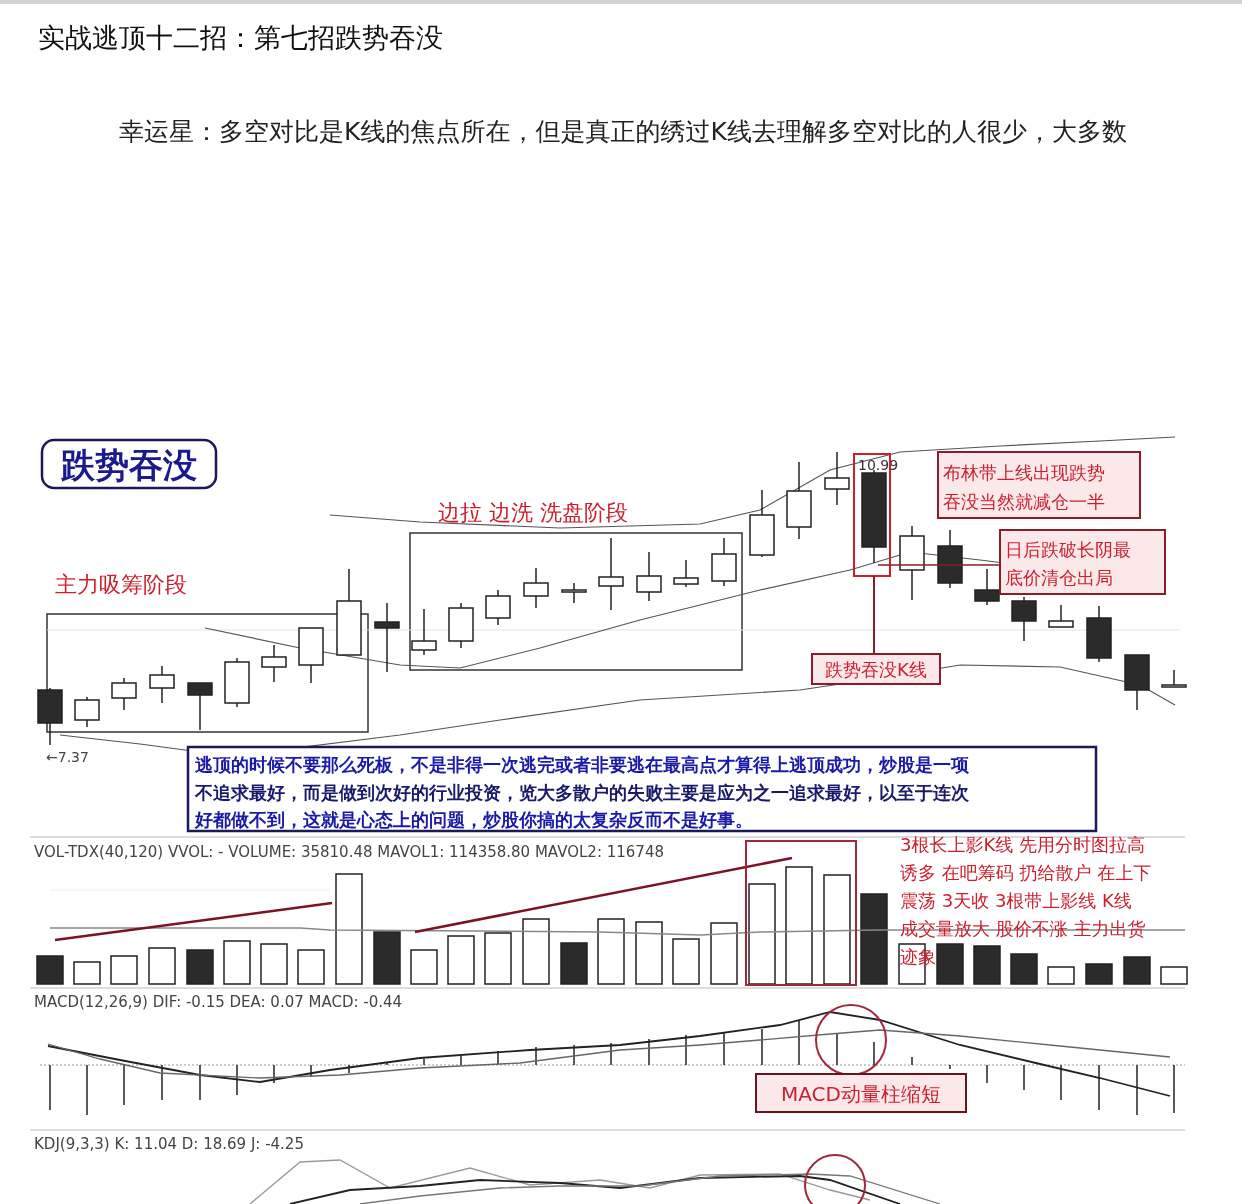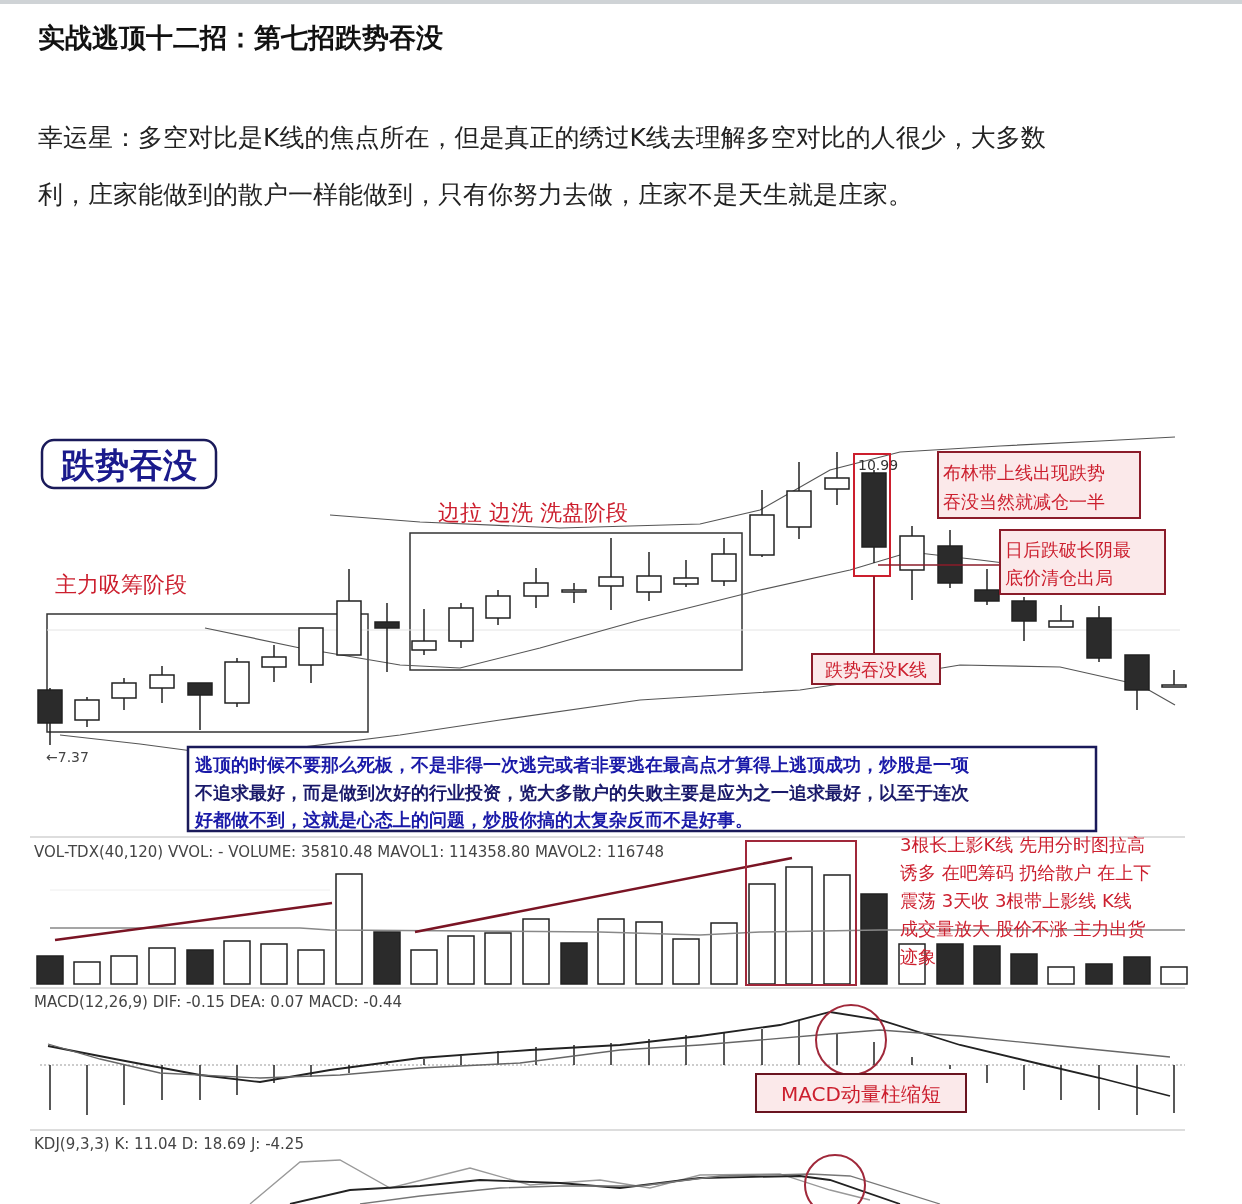--- a/index.html
+++ b/index.html
@@ -1,31 +1,30 @@
 <!DOCTYPE html>
 <html><head>
 <meta charset="utf-8">
 <style>
   html,body{margin:0;padding:0;background:#fff;}
   body{width:1242px;height:1204px;overflow:hidden;position:relative;font-family:"DejaVu Sans","Liberation Sans",sans-serif;color:#222;}
   .topbar{position:absolute;left:0;top:0;width:1242px;height:4px;background:#cfd3d6;}
-  .title{position:absolute;left:38px;top:20px;font-size:27px;font-weight:bold;letter-spacing:0px;color:#111;text-align:right;}
-  .para{position:absolute;left:38px;top:110px;width:1170px;font-size:25px;line-height:56.5px;color:#222;}
+  .title{position:absolute;left:38px;top:20px;font-size:27px;font-weight:normal;letter-spacing:0px;color:#111;text-align:right;}
+  .para{position:absolute;left:38px;top:104px;width:1170px;font-size:25px;line-height:56.5px;color:#222;text-align:center;}
   .para .ln{display:block;white-space:nowrap;}
   #chart{position:absolute;left:0;top:0;}
   .svgtxt{font-family:"DejaVu Sans","Liberation Sans",sans-serif;}
 </style>
 </head>
 <body>
 
 <div class="topbar"></div>
 <div class="title">实战逃顶十二招：第七招跌势吞没</div>
 <div class="para">
   <span class="ln">幸运星：多空对比是K线的焦点所在，但是真正的绣过K线去理解多空对比的人很少，大多数</span>
-  <span class="ln">利，庄家能做到的散户一样能做到，只有你努力去做，庄家不是天生就是庄家。</span>
 </div>
 
 <svg id="chart" width="1242" height="1204" viewBox="0 0 1242 1204">
 
   <rect x="42" y="440" width="174" height="48" rx="12" ry="12" fill="#fff" stroke="#1a1a5a" stroke-width="2.5"></rect>
   <text class="svgtxt" x="129" y="477" text-anchor="middle" font-size="34" font-weight="bold" fill="#1a1a8c">跌势吞没</text>
 
   <rect x="47" y="614" width="321" height="118" fill="none" stroke="#333" stroke-width="1.5"></rect>
   <rect x="410" y="533" width="332" height="137" fill="none" stroke="#333" stroke-width="1.5"></rect>
 

